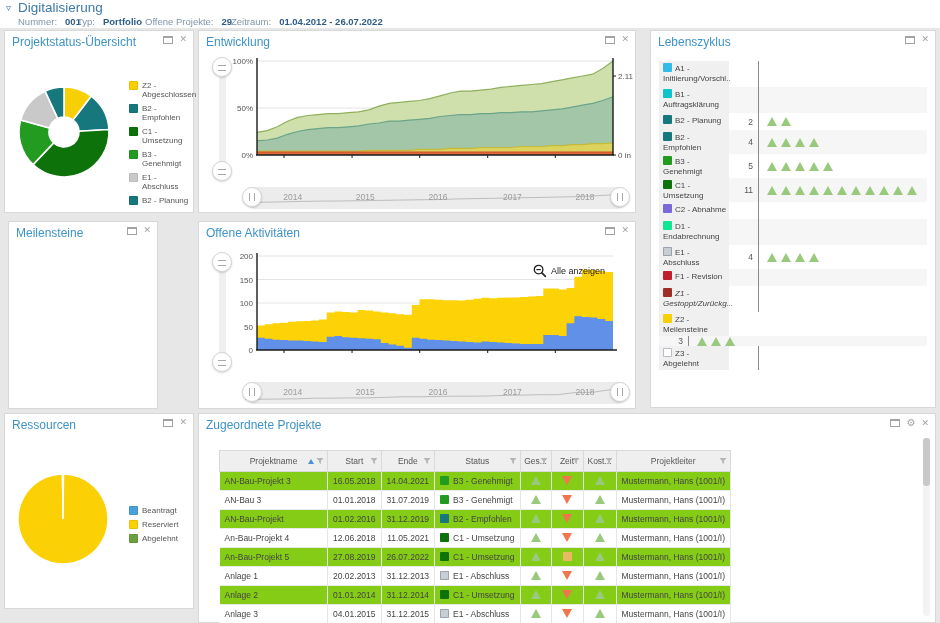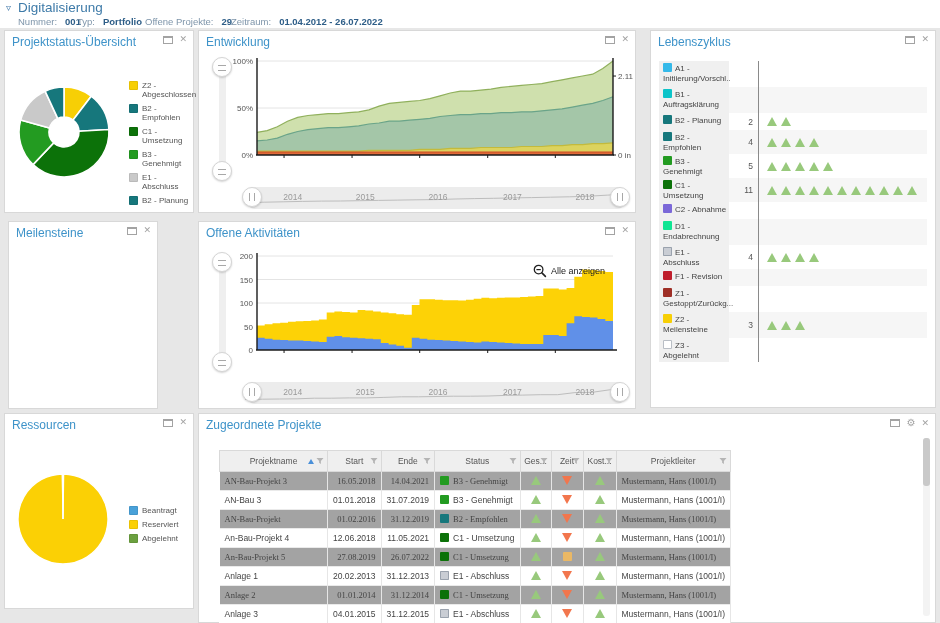--- a/index.html
+++ b/index.html
@@ -50,21 +50,21 @@
   .lz-count{flex:none;width:24px;display:flex;align-items:center;justify-content:flex-end;
             padding-right:5px;font-size:8.5px;color:#555;}
   .lz-tris{flex:1;border-left:1px solid #8a8a8a;display:flex;align-items:center;gap:4px;padding-left:8px;}
   .tri-up{width:0;height:0;border-left:5px solid transparent;border-right:5px solid transparent;border-bottom:9px solid #98c97c;}
   
   .ptable{position:absolute;left:20px;top:16px;border-collapse:collapse;table-layout:fixed;background:#fff;}
   .ptable th{background:#efefef;border:1px solid #d9d9d9;height:20px;font-size:8.5px;font-weight:normal;
              color:#555;text-align:center;position:relative;padding:0 2px;overflow:hidden;}
   .ptable td{border-right:1px solid #e6e6e6;border-top:1px solid #eaeaea;height:19px;font-size:8.5px;
              color:#444;padding:0 5px;overflow:hidden;white-space:nowrap;box-sizing:border-box;}
-  .ptable tr.alt td{background:#a3a3a3;font-family:Liberation Serif, serif;}
+  .ptable tr.alt td{background:#84cc16;}
   .td-date{text-align:right;}
   .td-ind{text-align:center;}
   .st-sq{display:inline-block;width:9px;height:9px;margin-right:4px;vertical-align:-1px;border-radius:1px;}
   .ind-up{display:inline-block;width:0;height:0;border-left:5px solid transparent;border-right:5px solid transparent;border-bottom:9px solid #98c97c;}
   .ind-down{display:inline-block;width:0;height:0;border-left:5px solid transparent;border-right:5px solid transparent;border-top:9px solid #f2764d;}
   .ind-sq{display:inline-block;width:9px;height:9px;background:#eab865;border-radius:1px;}
   .sort-up{display:inline-block;width:0;height:0;border-left:3px solid transparent;border-right:3px solid transparent;
            border-bottom:5px solid #4a90d9;position:absolute;right:13px;top:8px;}
   .funnel{position:absolute;right:3px;top:6px;}
   .scrollbar{position:absolute;width:7px;background:#f3f3f3;border-radius:3px;}
@@ -324,31 +324,31 @@
           </div>
           <div class="lz-row" style="min-height: 17px;">
             <div class="lz-label">
               <div><span class="lz-sq" style="background: rgb(191, 30, 44);"></span><span>F1 - Revision</span></div>
             </div>
             <div class="lz-right" style="background: rgb(246, 246, 246);">
               <div class="lz-count"></div>
               <div class="lz-tris"></div>
             </div>
           </div>
-          <div class="lz-row" style="min-height: 26px;">
+          <div class="lz-row" style="min-height: 26px; font-style: italic;">
             <div class="lz-label">
               <div><span class="lz-sq" style="background: rgb(158, 47, 38);"></span><span>Z1 -</span></div>
               <div>Gestoppt/Zurückg...</div>
             </div>
             <div class="lz-right">
               <div class="lz-count"></div>
               <div class="lz-tris"></div>
             </div>
           </div>
-          <div class="lz-row" style="min-height: 26px;">
+          <div class="lz-row" style="min-height: 26px; flex-direction: column;">
             <div class="lz-label">
               <div><span class="lz-sq" style="background: rgb(247, 207, 5);"></span><span>Z2 -</span></div>
               <div>Meilensteine</div>
             </div>
             <div class="lz-right" style="background: rgb(246, 246, 246);">
               <div class="lz-count">3</div>
               <div class="lz-tris">
                 <span class="tri-up" style="border-bottom-color: rgb(152, 201, 124);"></span>
                 <span class="tri-up" style="border-bottom-color: rgb(152, 201, 124);"></span>
                 <span class="tri-up" style="border-bottom-color: rgb(152, 201, 124);"></span>

